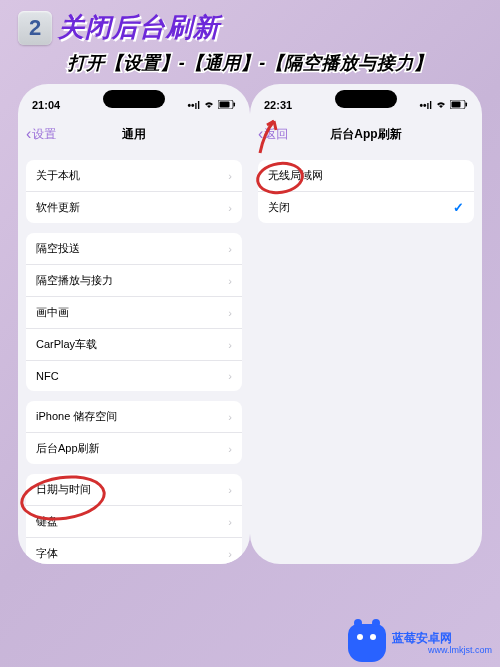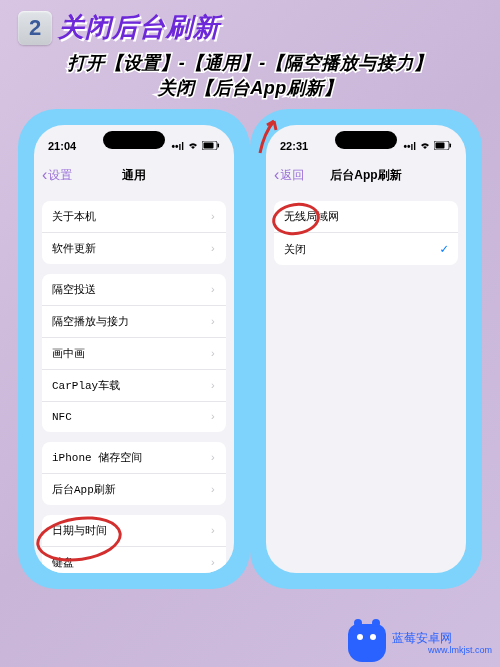--- a/index.html
+++ b/index.html
@@ -57,23 +57,23 @@
     display: flex;
     justify-content: center;
     gap: 0;
     padding: 0 12px;
     position: relative;
   }
 
   .phone {
     width: 232px;
     height: 480px;
-    background: #7dd3fc;
+    background: #0c4a6e;
     border-radius: 38px;
-    padding: 16px;
+    padding: 0;
     position: relative;
   }
   .phone-screen {
     width: 100%;
     height: 100%;
     background: #f2f2f7;
     border-radius: 30px;
     overflow: hidden;
     position: relative;
   }
@@ -138,21 +138,20 @@
   }
   .list-row {
     display: flex;
     align-items: center;
     justify-content: space-between;
     padding: 8px 10px;
     font-size: 11px;
     color: #000;
     border-bottom: 0.5px solid #e5e5ea;
     min-height: 30px;
-    font-family: Liberation Mono, monospace;
   }
   .list-row:last-child { border-bottom: none; }
   .chevron {
     color: #c7c7cc;
     font-size: 11px;
   }
   .checkmark {
     color: #007aff;
     font-size: 13px;
     font-weight: 700;
@@ -223,41 +222,40 @@
     gap: 7px;
   }
   .wm-eyes span {
     width: 6px;
     height: 6px;
     background: #fff;
     border-radius: 50%;
   }
   .wm-text {
     font-size: 12px;
-    font-weight: 400;
+    font-weight: 700;
     color: #2962ff;
     line-height: 1.2;
   }
   .wm-url {
     font-size: 9px;
     color: #2962ff;
     margin-left: 36px;
   }
 </style>
 </head>
 <body>
 
 <div class="header">
   <div class="badge-num">2</div>
   <div class="header-title">关闭后台刷新</div>
 </div>
 
 <div class="subtitle">
   <div>打开【设置】-【通用】-【隔空播放与接力】</div>
-  <div>关闭【后台App刷新】</div>
 </div>
 
 <svg class="arrow" width="40" height="40" viewBox="0 0 40 40">
   <path d="M 8 38 Q 12 18 22 6" stroke="#d32f2f" stroke-width="3" fill="none"></path>
   <path d="M 22 6 L 15 10 M 22 6 L 24 15" stroke="#d32f2f" stroke-width="3" fill="none"></path>
 </svg>
 
 <div class="phones">
 
   <div class="phone">

